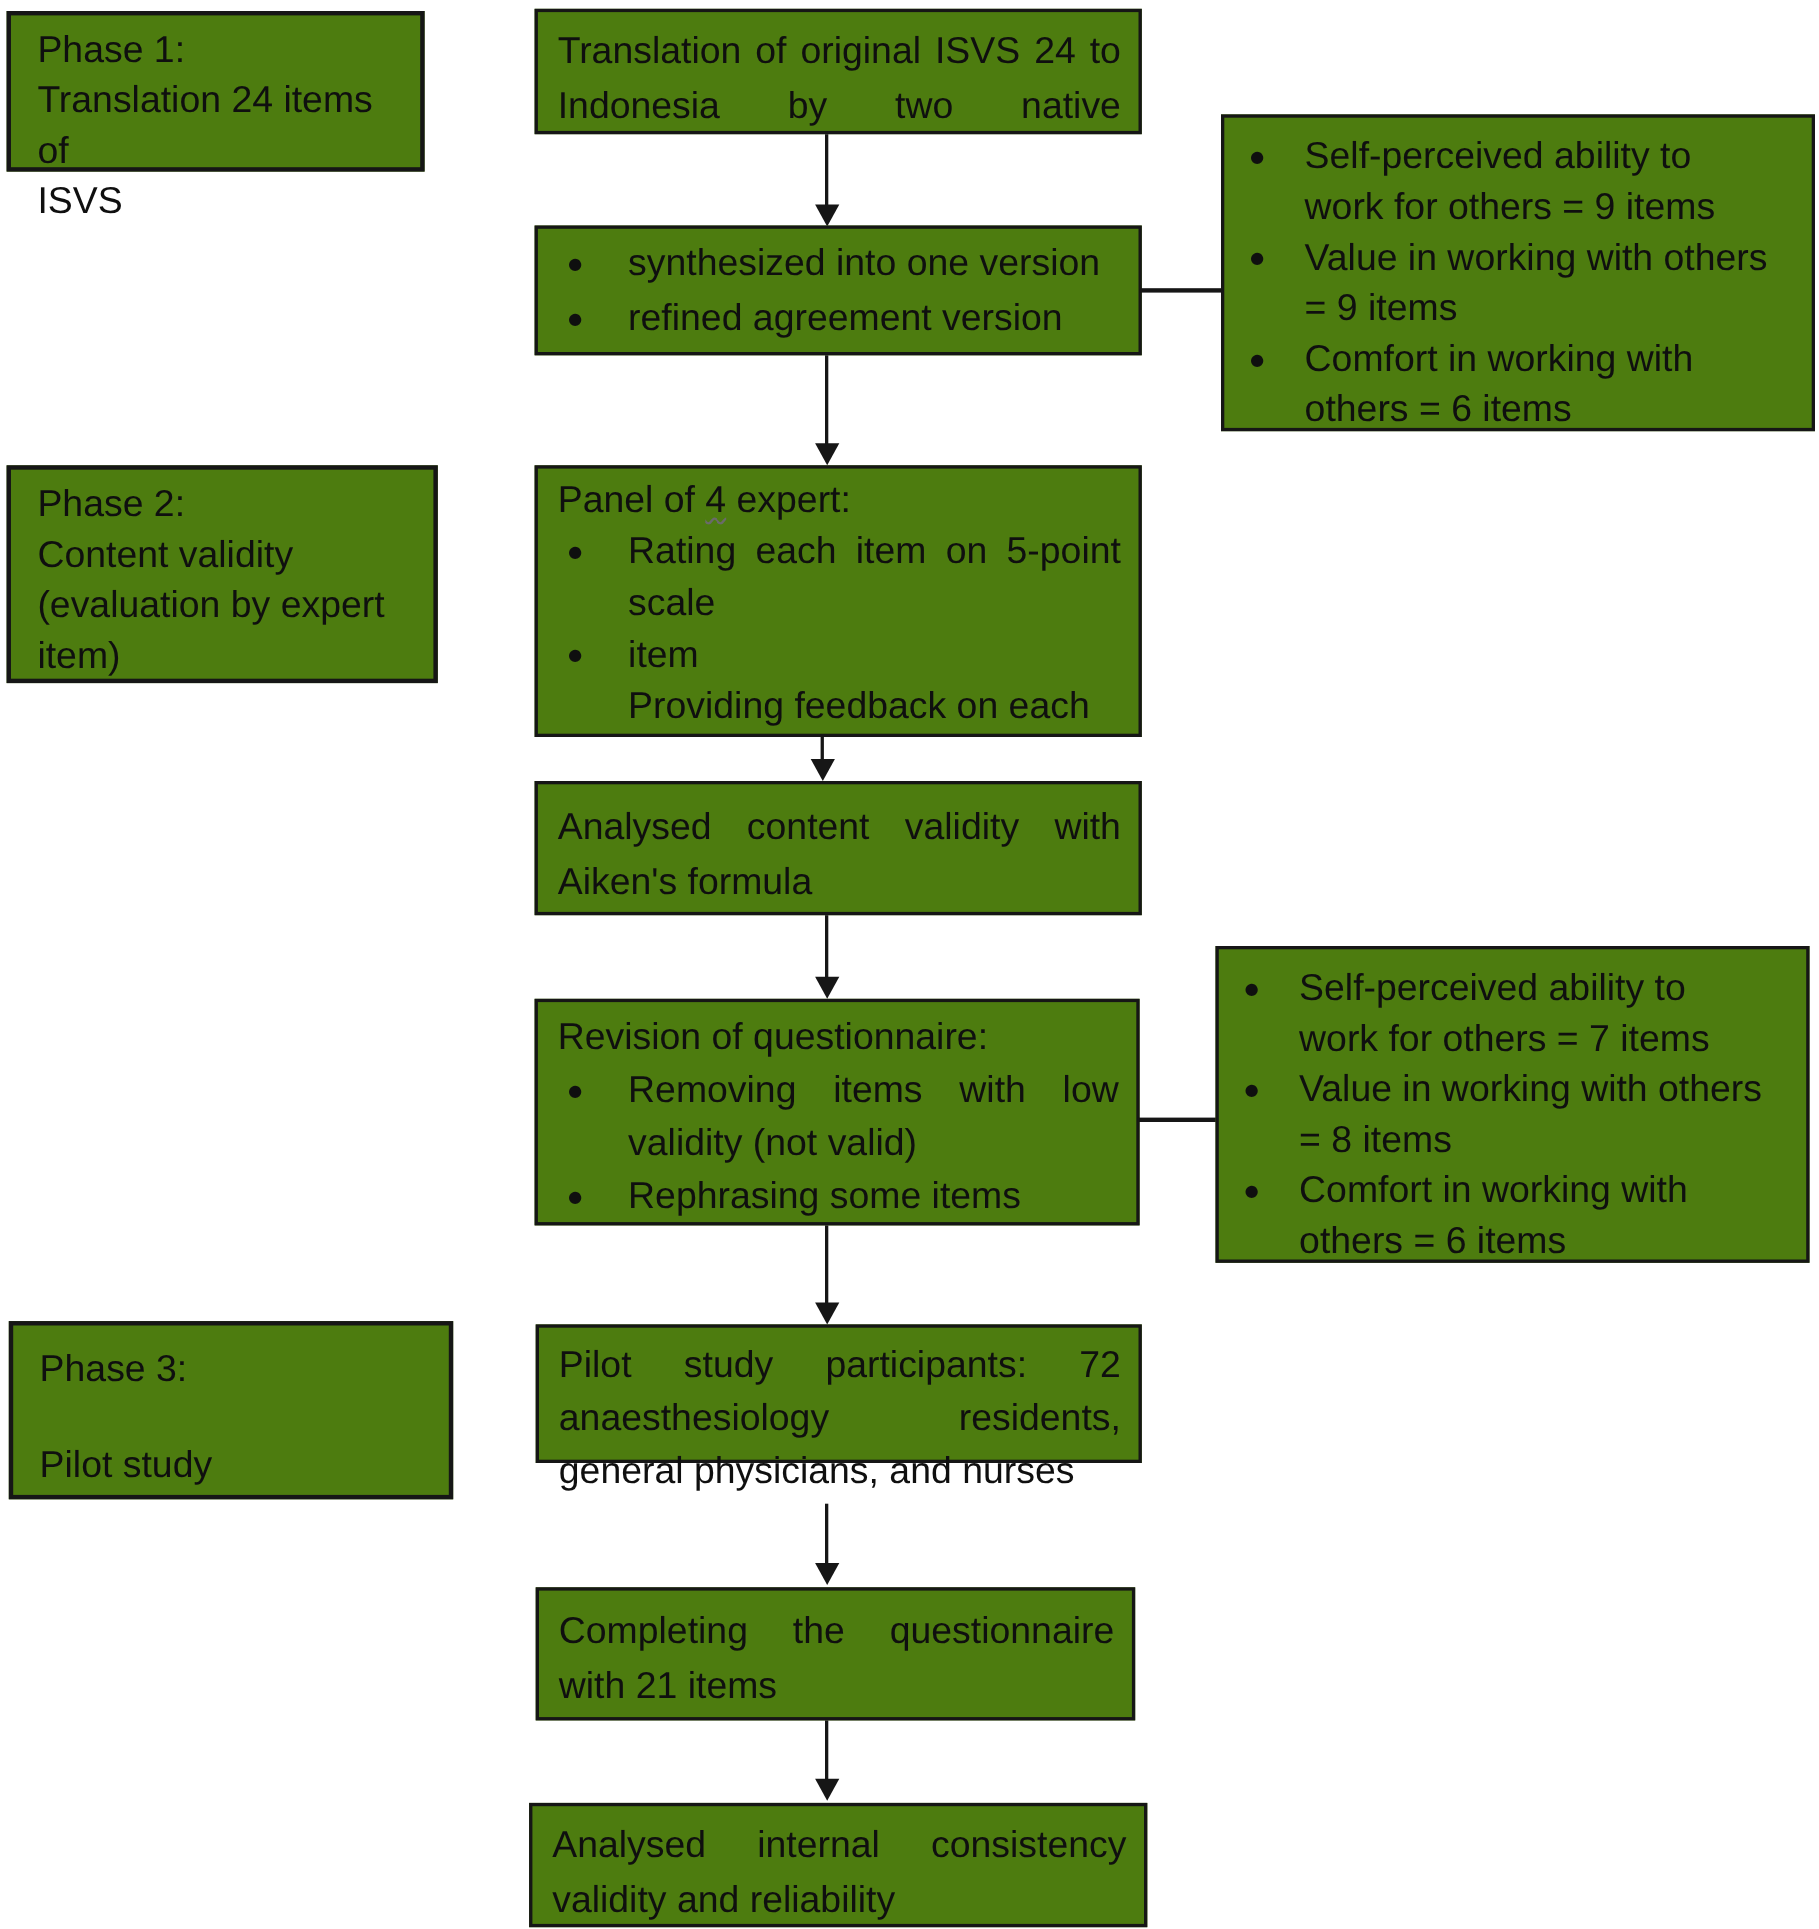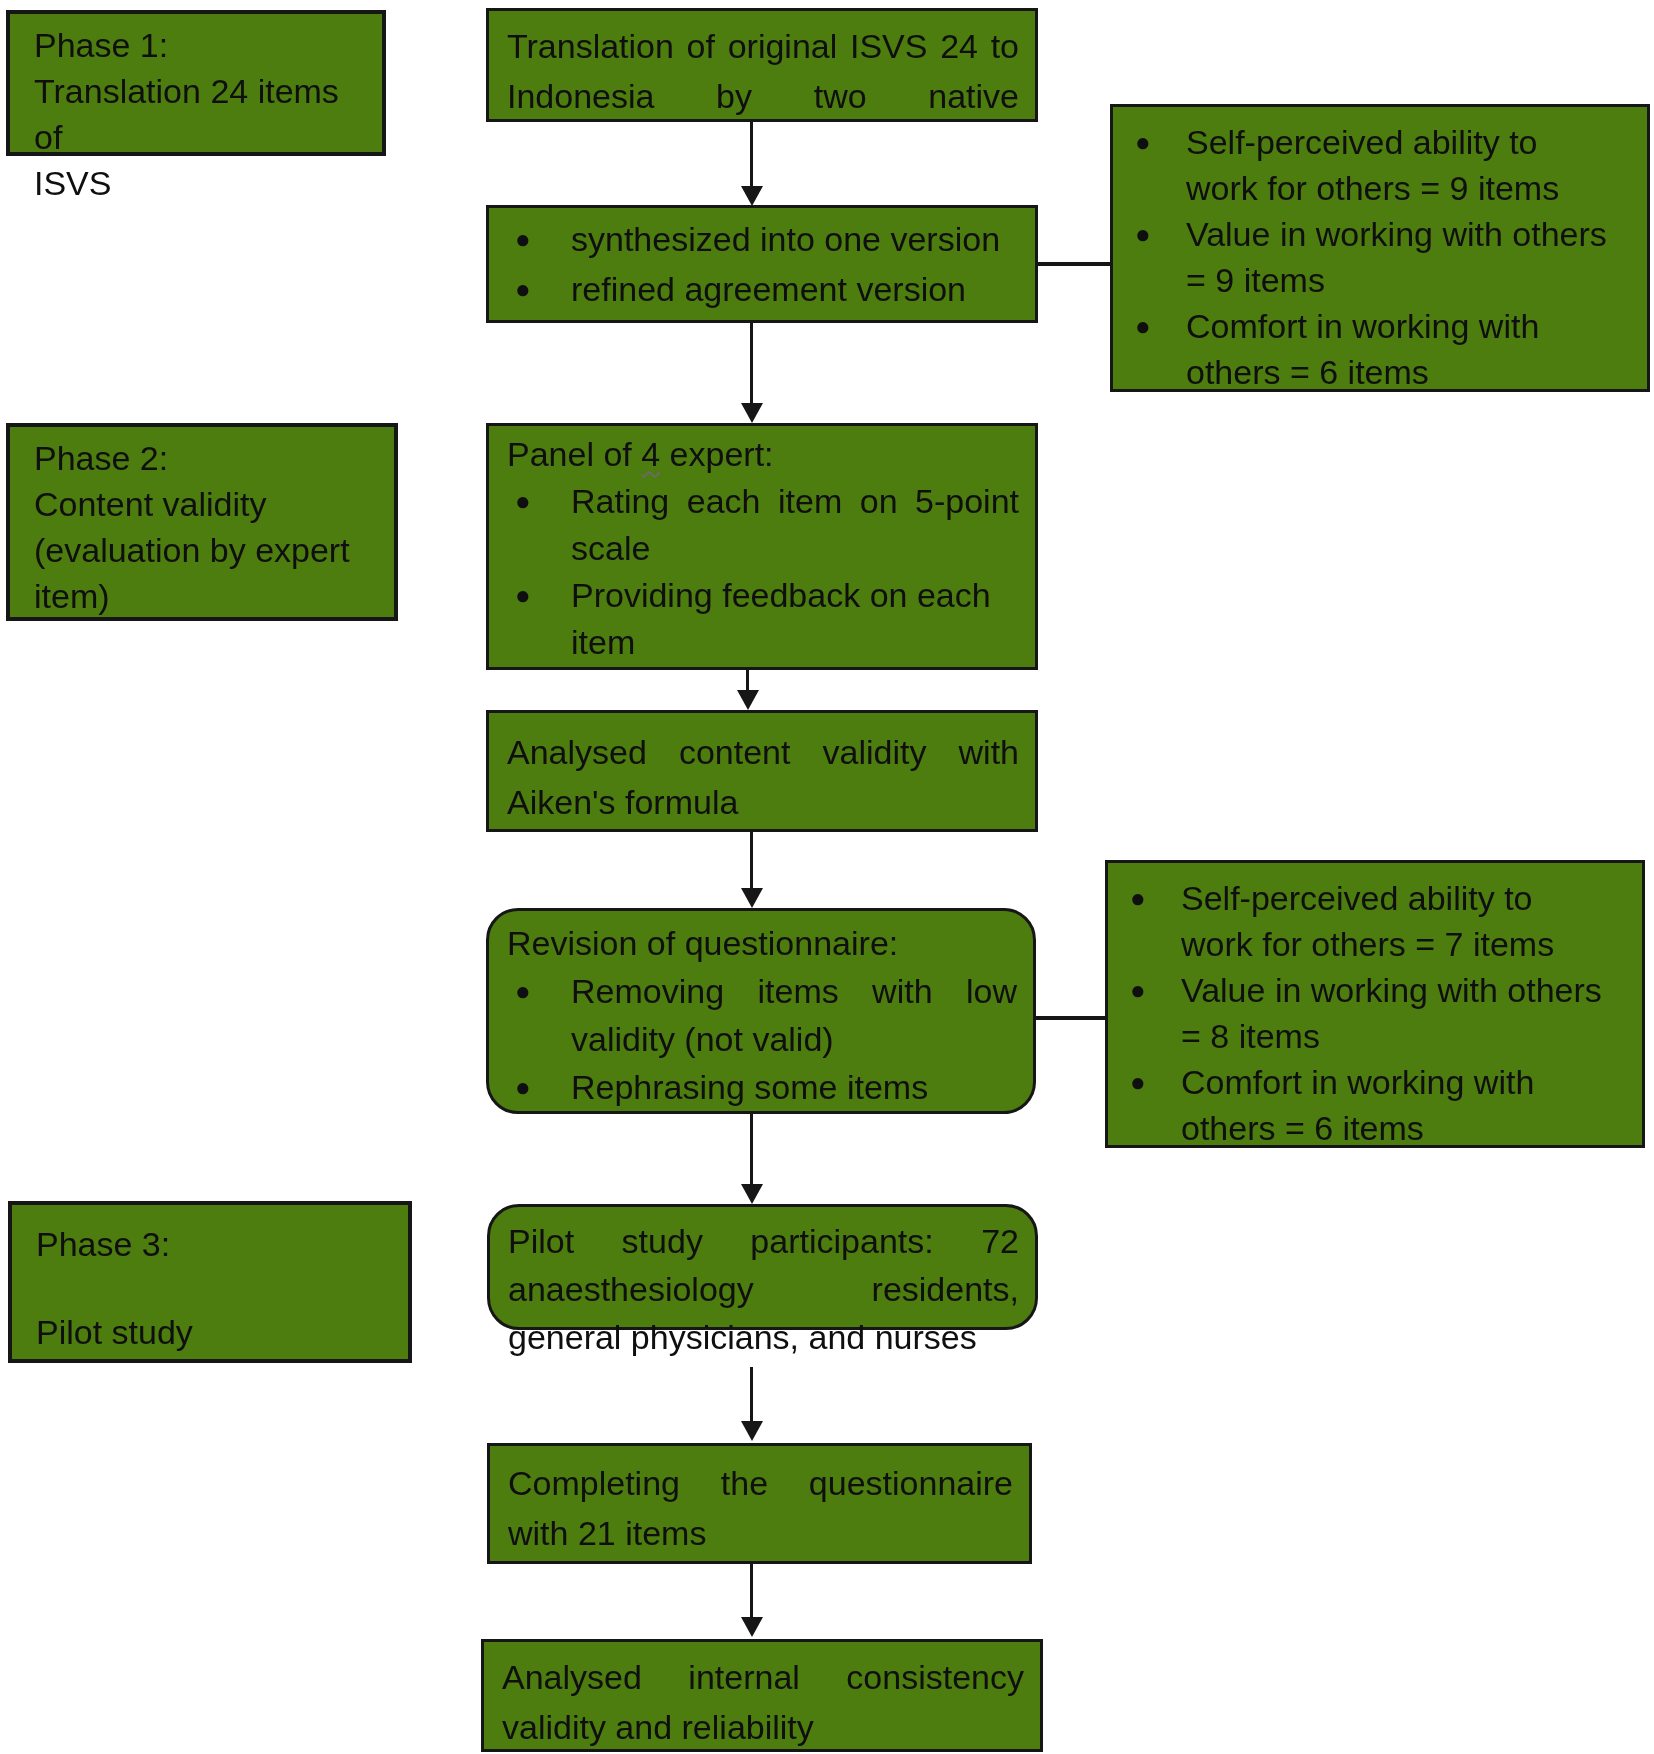--- a/index.html
+++ b/index.html
@@ -18,21 +18,21 @@
   .box {
     position: absolute;
     background: #4d7c0f;
     border: 3px solid #161616;
     font-size: 34px;
     color: #0f0f0f;
   }
   .phase-box { border-width: 4px; line-height: 46px; padding: 8px 14px 6px 24px; }
   .center-box { line-height: 50px; padding: 10px 16px 20px 18px; }
   .panel-box  { line-height: 47px; padding: 5px 16px 4px 18px; }
-  .list-box   { line-height: 48px; padding: 8px 16px 4px 18px; border-radius: 32px; }
+  .list-box   { line-height: 48px; padding: 8px 16px 4px 18px; }
   .side-box   { line-height: 46px; padding: 12px 14px 4px 20px; }
   .line { min-height: 1em; }
   .jl { text-align: justify; text-align-last: justify; }
   .ll { text-align: left; }
   .bullet { position: relative; padding-left: 64px; }
   .bullet .dot {
     position: absolute; left: 8px; top: 0;
     font-size: 26px;
   }
   .side-box .bullet { padding-left: 53px; }
@@ -136,22 +136,22 @@
     <div class="bullet">
       <span class="dot">●</span>
       <div class="btext">
         <div class="line jl">Rating each item on 5-point</div>
         <div class="line ll">scale</div>
       </div>
     </div>
     <div class="bullet">
       <span class="dot">●</span>
       <div class="btext">
+        <div class="line ll">item</div>
         <div class="line ll">Providing feedback on each</div>
-        <div class="line ll">item</div>
       </div>
     </div>
   </div>
 
   <div class="varrow" style="left:737px; top:670px; height:40px;">
     <div class="shaft"></div>
     <div class="head"></div>
   </div>
 
   <div class="box center-box" style="left:486px; top:710px; width:552px; height:122px; padding-top:14px;">

